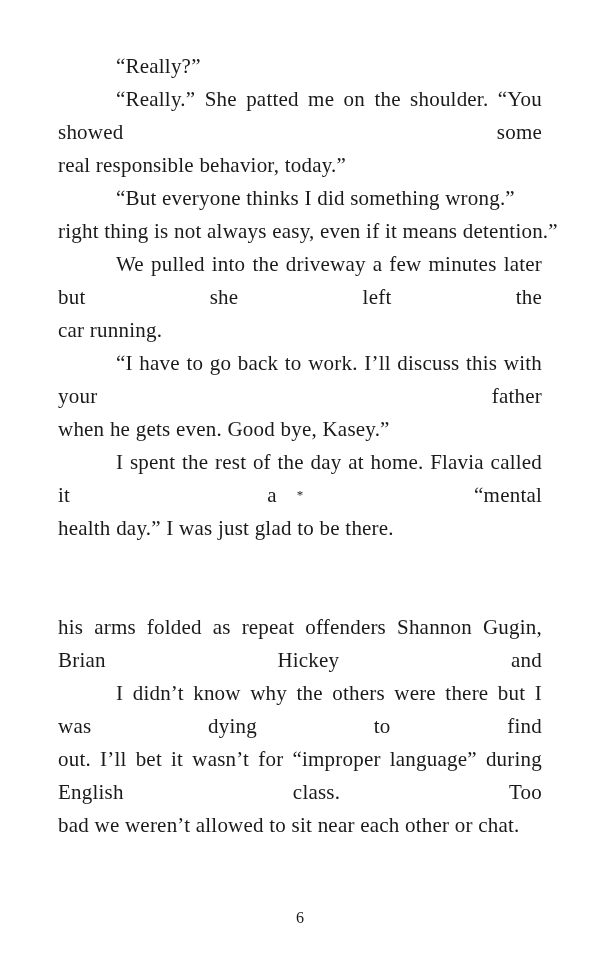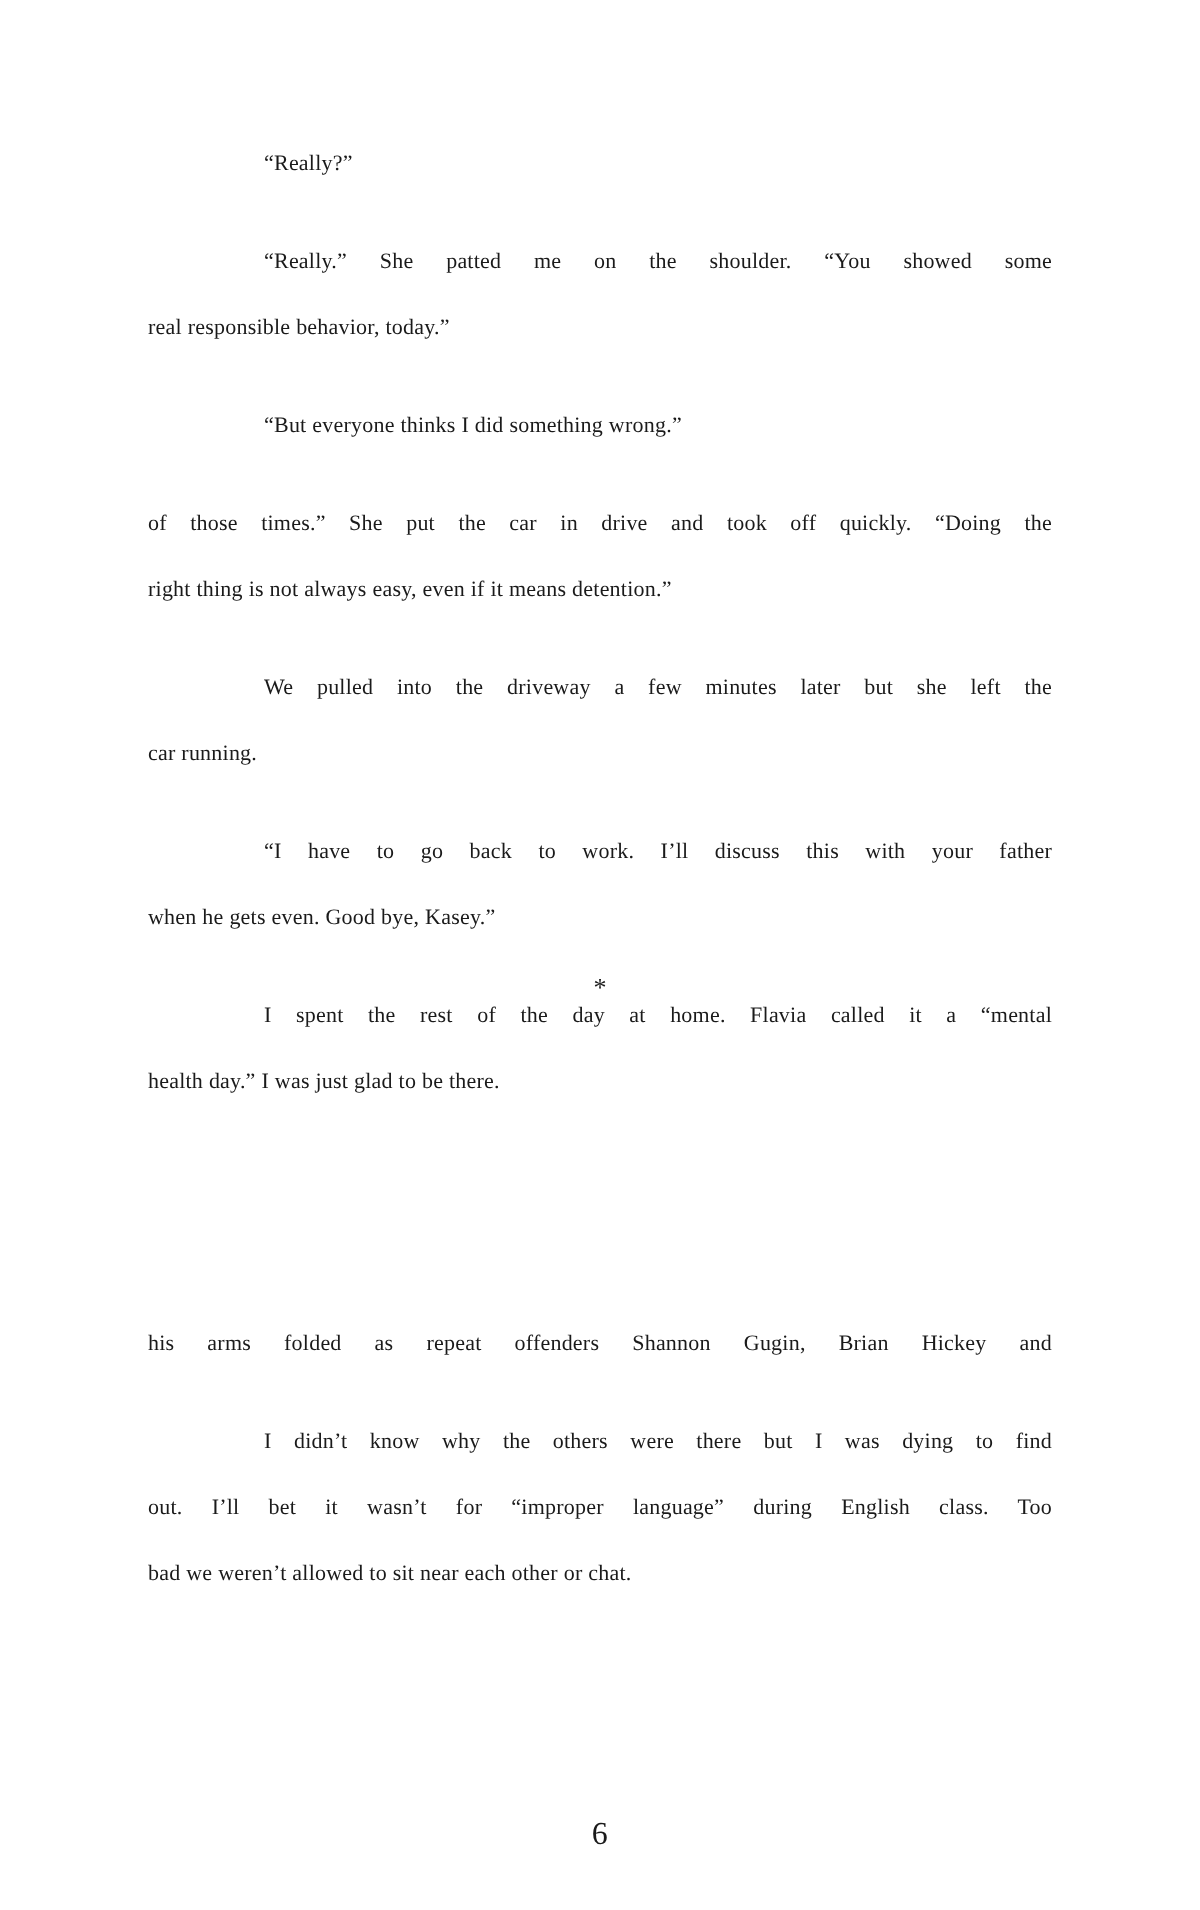--- a/index.html
+++ b/index.html
@@ -28,22 +28,22 @@
   }
 
   #text-block {
     position: absolute;
     left: 58px;
     top: 50px;
     width: 484px;
   }
 
   .para {
-    margin: 16px;
-    font-size: 11px;
+    margin: 0;
+    font-size: 21px;
     line-height: 33px;
     text-align: justify;
     text-justify: inter-word;
     text-indent: 58px;
     letter-spacing: 0.01em;
     word-spacing: 0.005em;
     hyphens: none;
   }
 
   
@@ -105,21 +105,20 @@
           <span class="ln first last">“Really?”</span>
         </p>
         <p class="para">
           <span class="ln first just">“Really.” She patted me on the shoulder. “You showed some</span>
           <span class="ln last">real responsible behavior, today.”</span>
         </p>
         <p class="para">
           <span class="ln first last">“But everyone thinks I did something wrong.”</span>
         </p>
         <p class="para">
-          <span class="ln just">of those times.” She put the car in drive and took off quickly. “Doing the</span>
           <span class="ln last">right thing is not always easy, even if it means detention.”</span>
         </p>
         <p class="para">
           <span class="ln first just">We pulled into the driveway a few minutes later but she left the</span>
           <span class="ln last">car running.</span>
         </p>
         <p class="para">
           <span class="ln first just">“I have to go back to work. I’ll discuss this with your father</span>
           <span class="ln last">when he gets even. Good bye, Kasey.”</span>
         </p>

